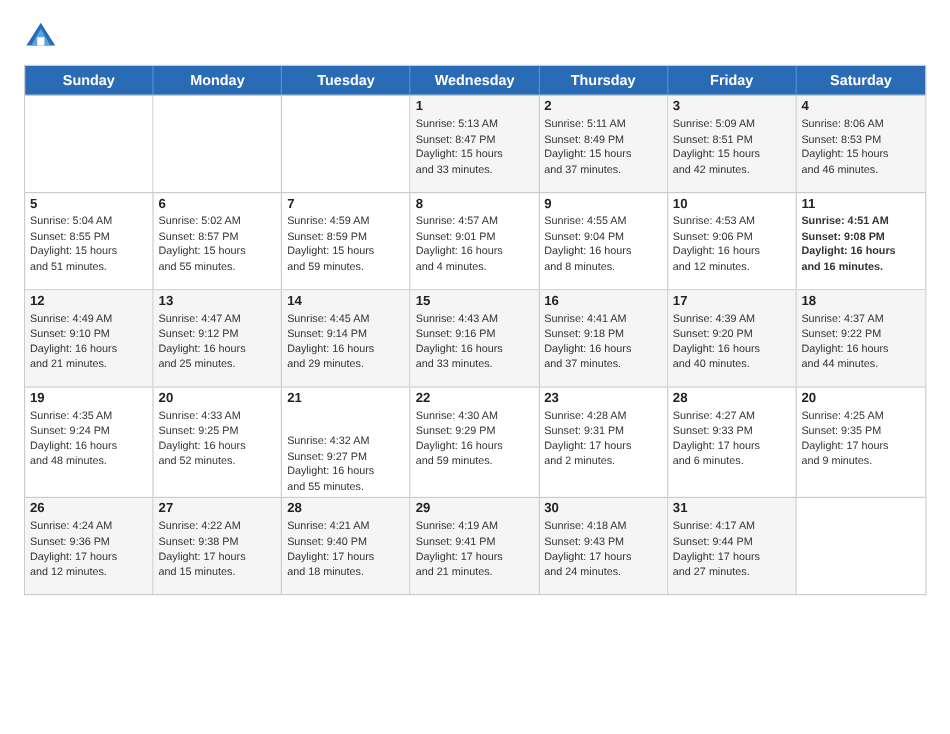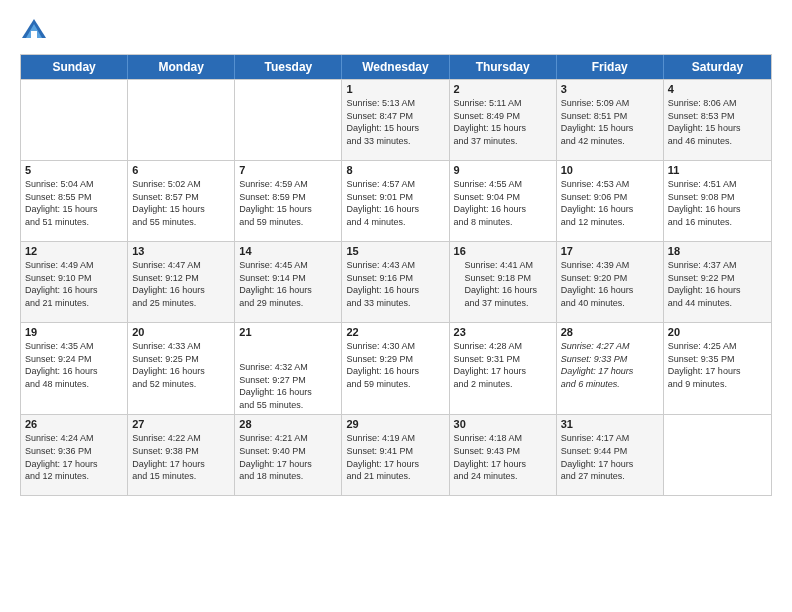--- a/index.html
+++ b/index.html
@@ -228,21 +228,21 @@
           </div>
           <div class="cal-cell">
             <div class="day-num">10</div>
             <div class="cell-info" style="white-space: pre-line;">Sunrise: 4:53 AM
 Sunset: 9:06 PM
 Daylight: 16 hours
 and 12 minutes.</div>
           </div>
           <div class="cal-cell">
             <div class="day-num">11</div>
-            <div class="cell-info" style="white-space: pre-line;">Sunrise: 4:51 AM
+            <div class="cell-info" style="white-space: pre-line; font-weight: bold;">Sunrise: 4:51 AM
 Sunset: 9:08 PM
 Daylight: 16 hours
 and 16 minutes.</div>
           </div>
         </div>
         <div class="cal-row">
           <div class="cal-cell shaded">
             <div class="day-num">12</div>
             <div class="cell-info" style="white-space: pre-line;">Sunrise: 4:49 AM
 Sunset: 9:10 PM
@@ -265,21 +265,21 @@
           </div>
           <div class="cal-cell shaded">
             <div class="day-num">15</div>
             <div class="cell-info" style="white-space: pre-line;">Sunrise: 4:43 AM
 Sunset: 9:16 PM
 Daylight: 16 hours
 and 33 minutes.</div>
           </div>
           <div class="cal-cell shaded">
             <div class="day-num">16</div>
-            <div class="cell-info" style="white-space: pre-line; margin-left: 11px;">Sunrise: 4:41 AM
+            <div class="cell-info" style="white-space: pre-line;">Sunrise: 4:41 AM
 Sunset: 9:18 PM
 Daylight: 16 hours
 and 37 minutes.</div>
           </div>
           <div class="cal-cell shaded">
             <div class="day-num">17</div>
             <div class="cell-info" style="white-space: pre-line;">Sunrise: 4:39 AM
 Sunset: 9:20 PM
 Daylight: 16 hours
 and 40 minutes.</div>
@@ -323,21 +323,21 @@
           </div>
           <div class="cal-cell">
             <div class="day-num">23</div>
             <div class="cell-info" style="white-space: pre-line;">Sunrise: 4:28 AM
 Sunset: 9:31 PM
 Daylight: 17 hours
 and 2 minutes.</div>
           </div>
           <div class="cal-cell">
             <div class="day-num">28</div>
-            <div class="cell-info" style="white-space: pre-line; font-style: italic;">Sunrise: 4:27 AM
+            <div class="cell-info" style="white-space: pre-line;">Sunrise: 4:27 AM
 Sunset: 9:33 PM
 Daylight: 17 hours
 and 6 minutes.</div>
           </div>
           <div class="cal-cell">
             <div class="day-num">20</div>
             <div class="cell-info" style="white-space: pre-line;">Sunrise: 4:25 AM
 Sunset: 9:35 PM
 Daylight: 17 hours
 and 9 minutes.</div>

